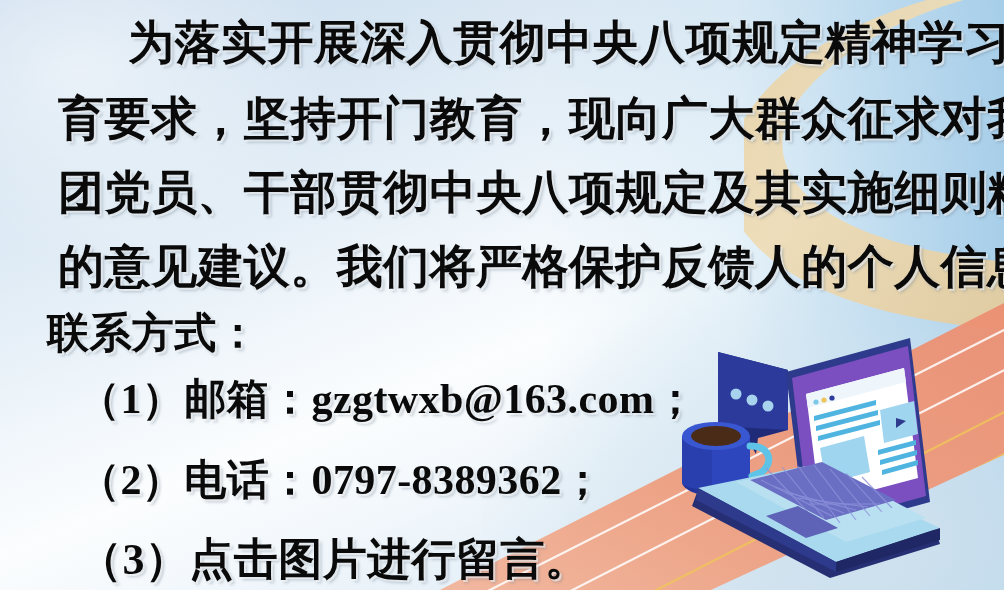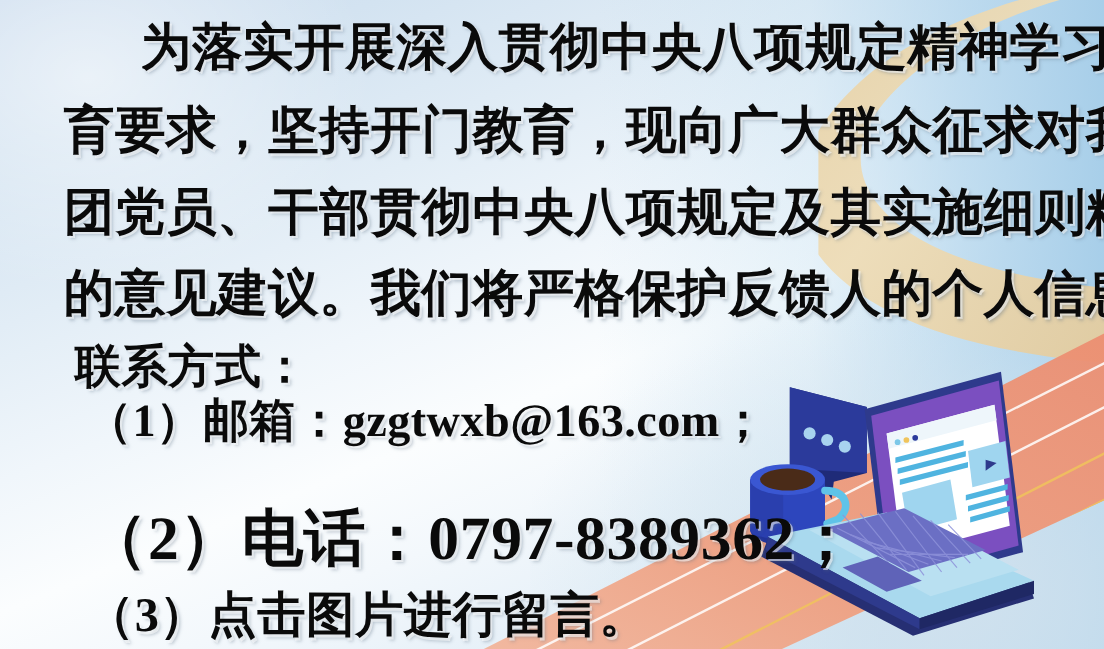--- a/index.html
+++ b/index.html
@@ -88,23 +88,23 @@
     font-weight: 700;
     letter-spacing: 0.01em;
     text-shadow:
        2px 2px 0 rgba(255,255,255,0.55),
        3px 3px 3px rgba(90,110,130,0.35);
   }
   .l1 { left: 128px;  top: 12px;  font-size: 46px; }
   .l2 { left: 58px;   top: 88px;  font-size: 46px; }
   .l3 { left: 58px;   top: 162px; font-size: 46px; }
   .l4 { left: 58px;   top: 236px; font-size: 46px; }
-  .l5 { left: 68px;   top: 305px; font-size: 42px; }
-  .l6 { left: 78px;   top: 354px; font-size: 42px; }
-  .l7 { left: 78px;   top: 452px; font-size: 56px; }
+  .l5 { left: 47px;   top: 305px; font-size: 42px; }
+  .l6 { left: 78px;   top: 371px; font-size: 42px; }
+  .l7 { left: 78px;   top: 452px; font-size: 42px; }
   .l8 { left: 78px;   top: 530px; font-size: 44px; }
 
   
   .illus {
     position: absolute;
     left: 640px;
     top: 330px;
     width: 364px;
     height: 260px;
   }

